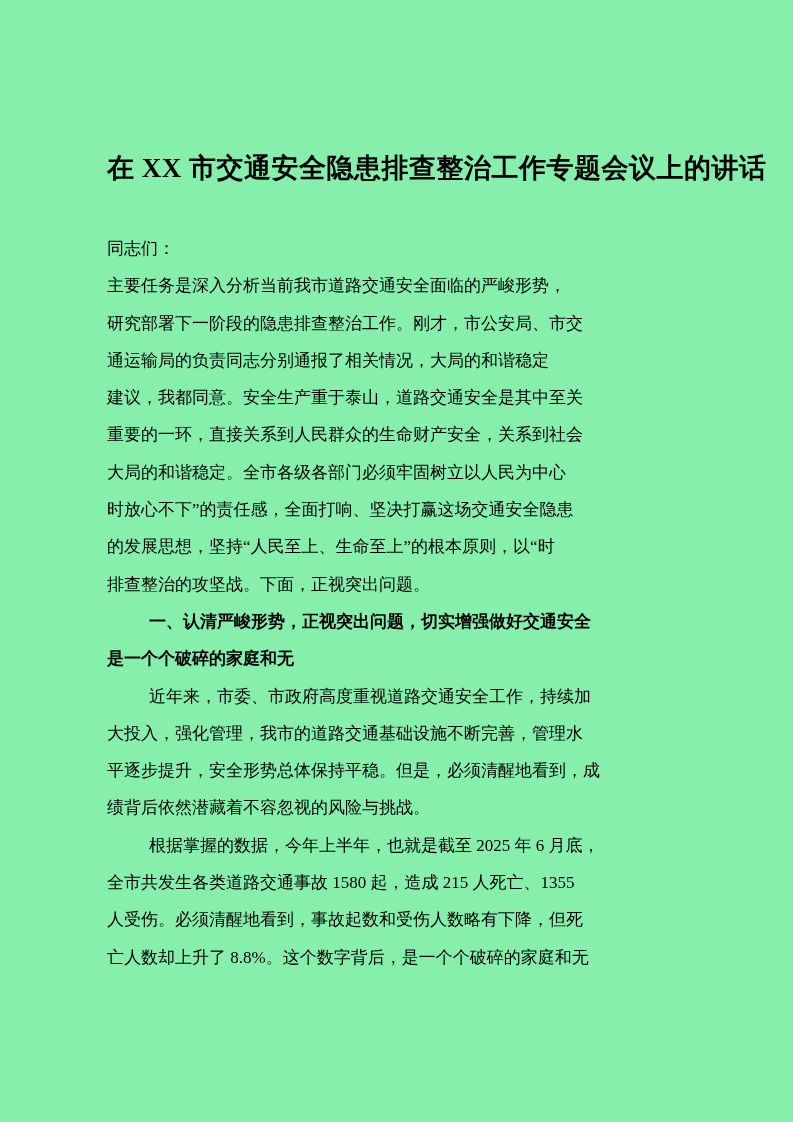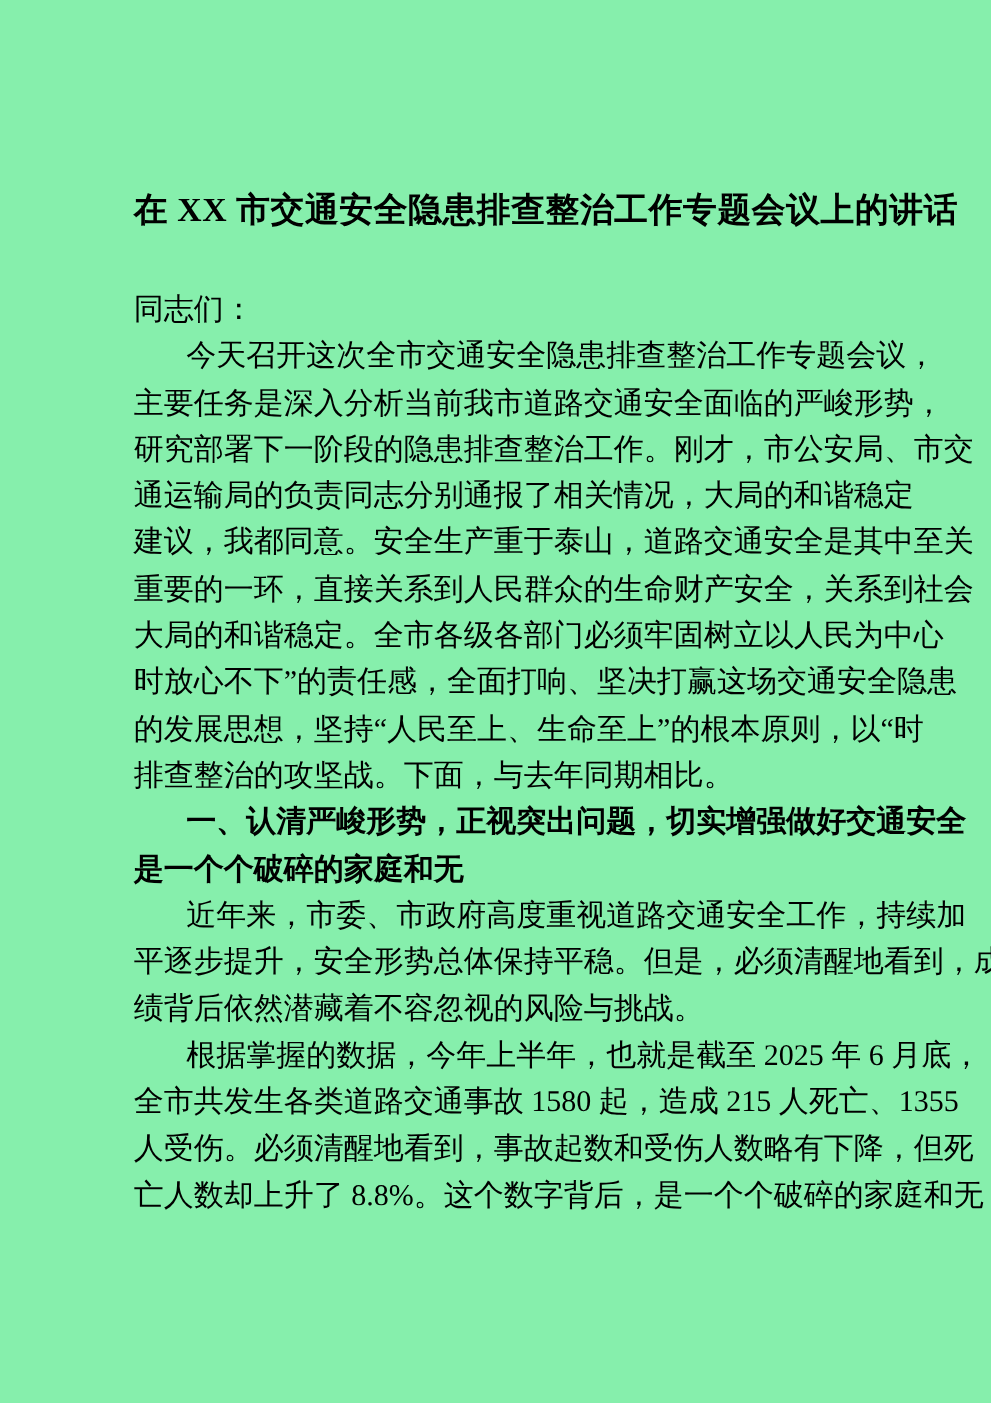--- a/index.html
+++ b/index.html
@@ -26,21 +26,21 @@
     margin-top: 146px;
     font-size: 27px;
     line-height: 44px;
     font-weight: 700;
     text-align: center;
     letter-spacing: 0.5px;
     white-space: nowrap;
   }
   .body-text {
     margin-top: 40px;
-    font-size: 24px;
+    font-size: 17px;
     line-height: 37.3px;
   }
   .line {
     height: 37.3px;
     white-space: nowrap;
   }
   .line.first {
     padding-left: 42px;
   }
   .block.heading .line {
@@ -50,37 +50,37 @@
 </head>
 <body>
 
 <div class="page">
   <div class="content">
     <div class="doc-title">在 XX 市交通安全隐患排查整治工作专题会议上的讲话</div>
     <div class="body-text">
       <div class="line">同志们：</div>
       <div id="blocks">
           <div class="block paragraph">
-            <div class="line first">今天召开这次全市交通安全隐患排查整治工作专题会议，</div>
             <div class="line">主要任务是深入分析当前我市道路交通安全面临的严峻形势，</div>
             <div class="line">研究部署下一阶段的隐患排查整治工作。刚才，市公安局、市交</div>
             <div class="line">通运输局的负责同志分别通报了相关情况，大局的和谐稳定</div>
             <div class="line">建议，我都同意。安全生产重于泰山，道路交通安全是其中至关</div>
             <div class="line">重要的一环，直接关系到人民群众的生命财产安全，关系到社会</div>
             <div class="line">大局的和谐稳定。全市各级各部门必须牢固树立以人民为中心</div>
             <div class="line">时放心不下”的责任感，全面打响、坚决打赢这场交通安全隐患</div>
             <div class="line">的发展思想，坚持“人民至上、生命至上”的根本原则，以“时</div>
-            <div class="line">排查整治的攻坚战。下面，与去年同期相比。</div>
+            <div class="line">排查整治的攻坚战。下面，正视突出问题。</div>
           </div>
           <div class="block heading">
             <div class="line first">一、认清严峻形势，正视突出问题，切实增强做好交通安全</div>
             <div class="line">是一个个破碎的家庭和无</div>
           </div>
           <div class="block paragraph">
             <div class="line first">近年来，市委、市政府高度重视道路交通安全工作，持续加</div>
+            <div class="line">大投入，强化管理，我市的道路交通基础设施不断完善，管理水</div>
             <div class="line">平逐步提升，安全形势总体保持平稳。但是，必须清醒地看到，成</div>
             <div class="line">绩背后依然潜藏着不容忽视的风险与挑战。</div>
           </div>
           <div class="block paragraph">
             <div class="line first">根据掌握的数据，今年上半年，也就是截至 2025 年 6 月底，</div>
             <div class="line">全市共发生各类道路交通事故 1580 起，造成 215 人死亡、1355</div>
             <div class="line">人受伤。必须清醒地看到，事故起数和受伤人数略有下降，但死</div>
             <div class="line">亡人数却上升了 8.8%。这个数字背后，是一个个破碎的家庭和无</div>
           </div>
         </div>

